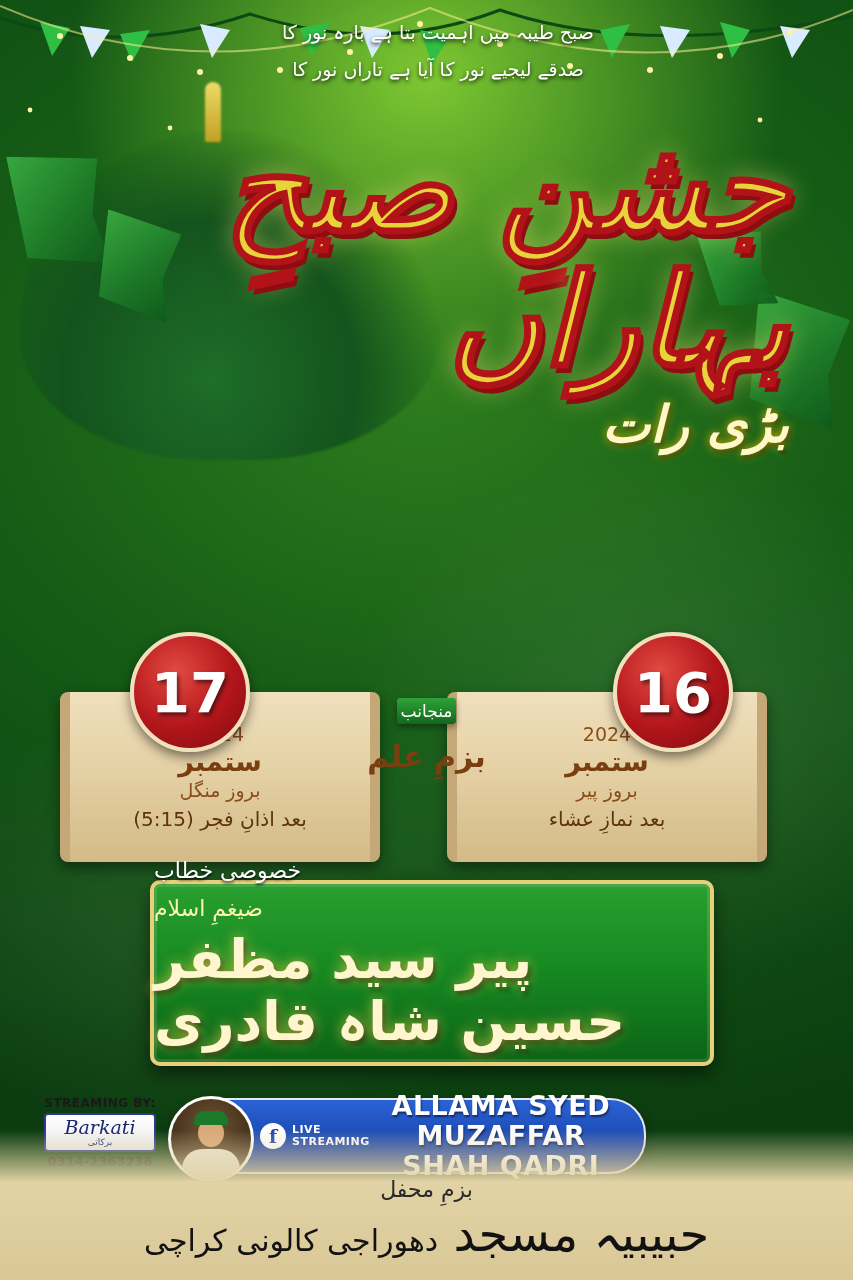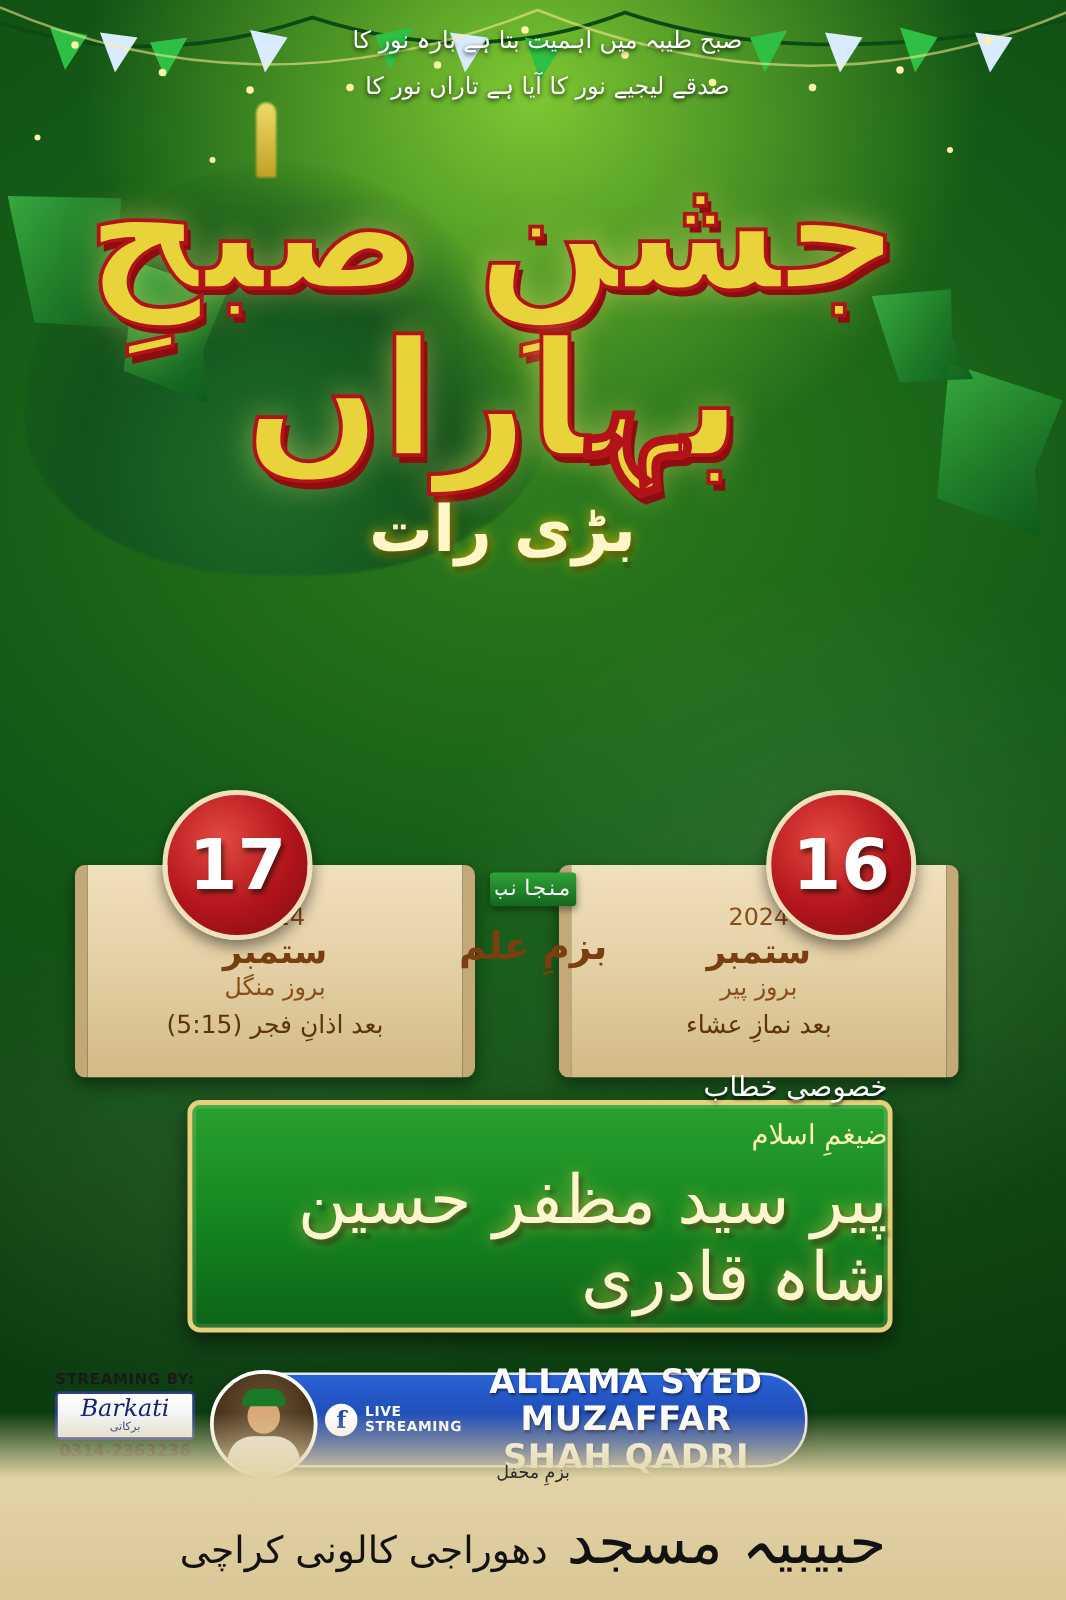--- a/index.html
+++ b/index.html
@@ -95,21 +95,22 @@
     line-height: 1.95;
     font-family: "DejaVu Sans", sans-serif;
   }
 
   
   .title-wrap {
     position: absolute;
     top: 120px;
     left: 0;
     width: 789px;
-    text-align: center;
+    text-align: right;
+    font-style: italic;
   }
   .title-main {
     direction: rtl;
     font-size: 128px;
     line-height: 1.05;
     font-weight: bold;
     color: #e8d33a;
     -webkit-text-stroke: 3px #b21318;
     text-shadow:
       0 0 2px #8d0d10,
@@ -244,21 +245,20 @@
     direction: rtl;
   }
   .ribbon-tag {
     display: inline-block;
     background: linear-gradient(180deg, #2fa238, #13671c);
     color: #fff;
     font-size: 17px;
     padding: 3px 4px;
     border-radius: 3px;
     box-shadow: 0 3px 6px rgba(0,0,0,.4);
-    font-family: Liberation Mono, monospace;
   }
   .ribbon-line {
     margin-top: 12px;
     font-size: 30px;
     font-weight: bold;
     color: #7a3f10;
     line-height: 1.4;
     direction: rtl;
   }
 
@@ -266,41 +266,41 @@
   .speaker-panel {
     position: absolute;
     left: 150px;
     top: 880px;
     width: 556px;
     height: 178px;
     border-radius: 10px;
     background: linear-gradient(180deg, #2aa02f 0%, #178a22 45%, #0c6417 100%);
     border: 4px solid #e8cf7a;
     box-shadow: 0 8px 18px rgba(0,0,0,.5), inset 0 0 0 3px rgba(255,255,255,.12);
-    text-align: right;
+    text-align: left;
     direction: rtl;
   }
   .speaker-kicker {
     position: absolute;
     top: -26px;
     left: 0;
     width: 100%;
     font-size: 22px;
     color: #ffffff;
     text-shadow: 0 2px 3px rgba(0,0,0,.8);
   }
   .speaker-pre {
     margin-top: 12px;
     font-size: 22px;
     color: #fff2b0;
   }
   .speaker-name {
     margin-top: 8px;
     font-size: 54px;
-    font-weight: normal;
+    font-weight: bold;
     color: #fff6cf;
     text-shadow: 0 0 14px rgba(255,214,80,.7), 3px 4px 4px rgba(0,0,0,.55);
     line-height: 1.15;
   }
 
   
   .designer {
     position: absolute;
     left: 44px;
     top: 1096px;
@@ -435,24 +435,24 @@
   
   .venue {
     position: absolute;
     left: 0;
     bottom: 16px;
     width: 853px;
     text-align: center;
     direction: rtl;
   }
   .venue-org {
-    font-size: 14px;
+    font-size: 22px;
     color: #2a2a2a;
     direction: rtl;
-    margin-bottom: 18px;
+    margin-bottom: 2px;
   }
   .venue-name {
     font-size: 48px;
     font-weight: normal;
     color: #121212;
     direction: rtl;
     line-height: 1.25;
   }
   .venue-name .small {
     font-size: 30px;

